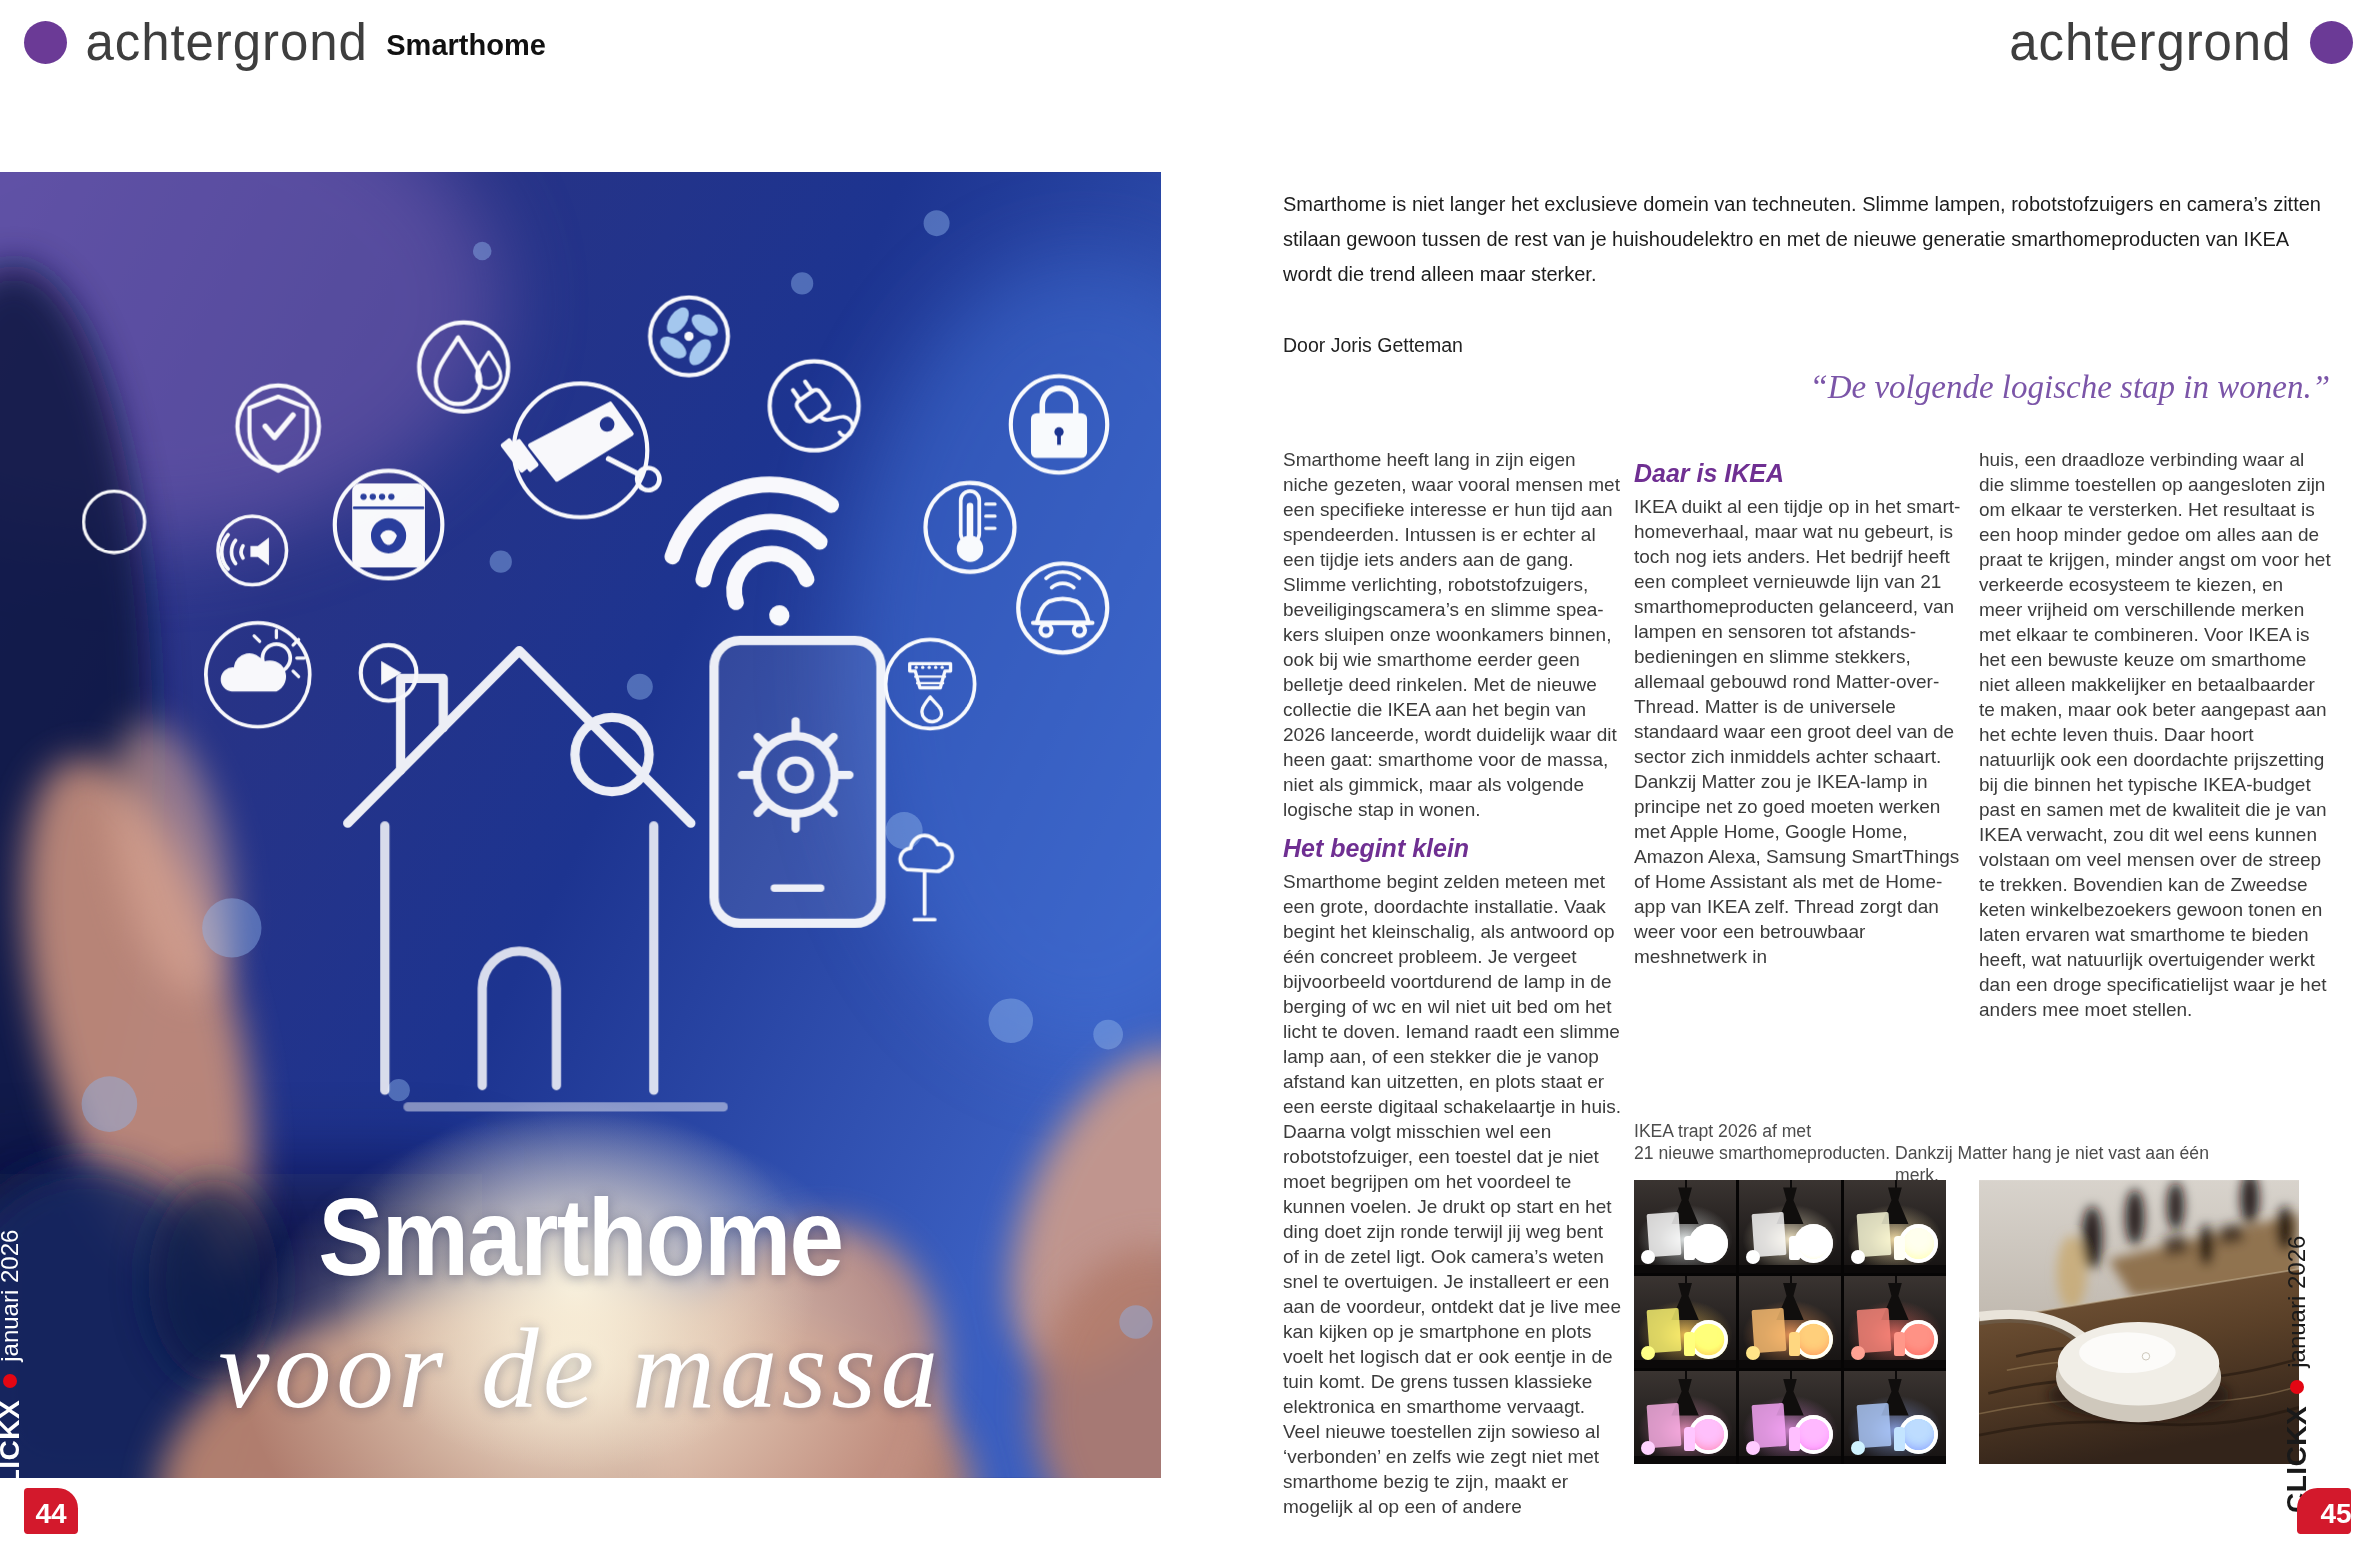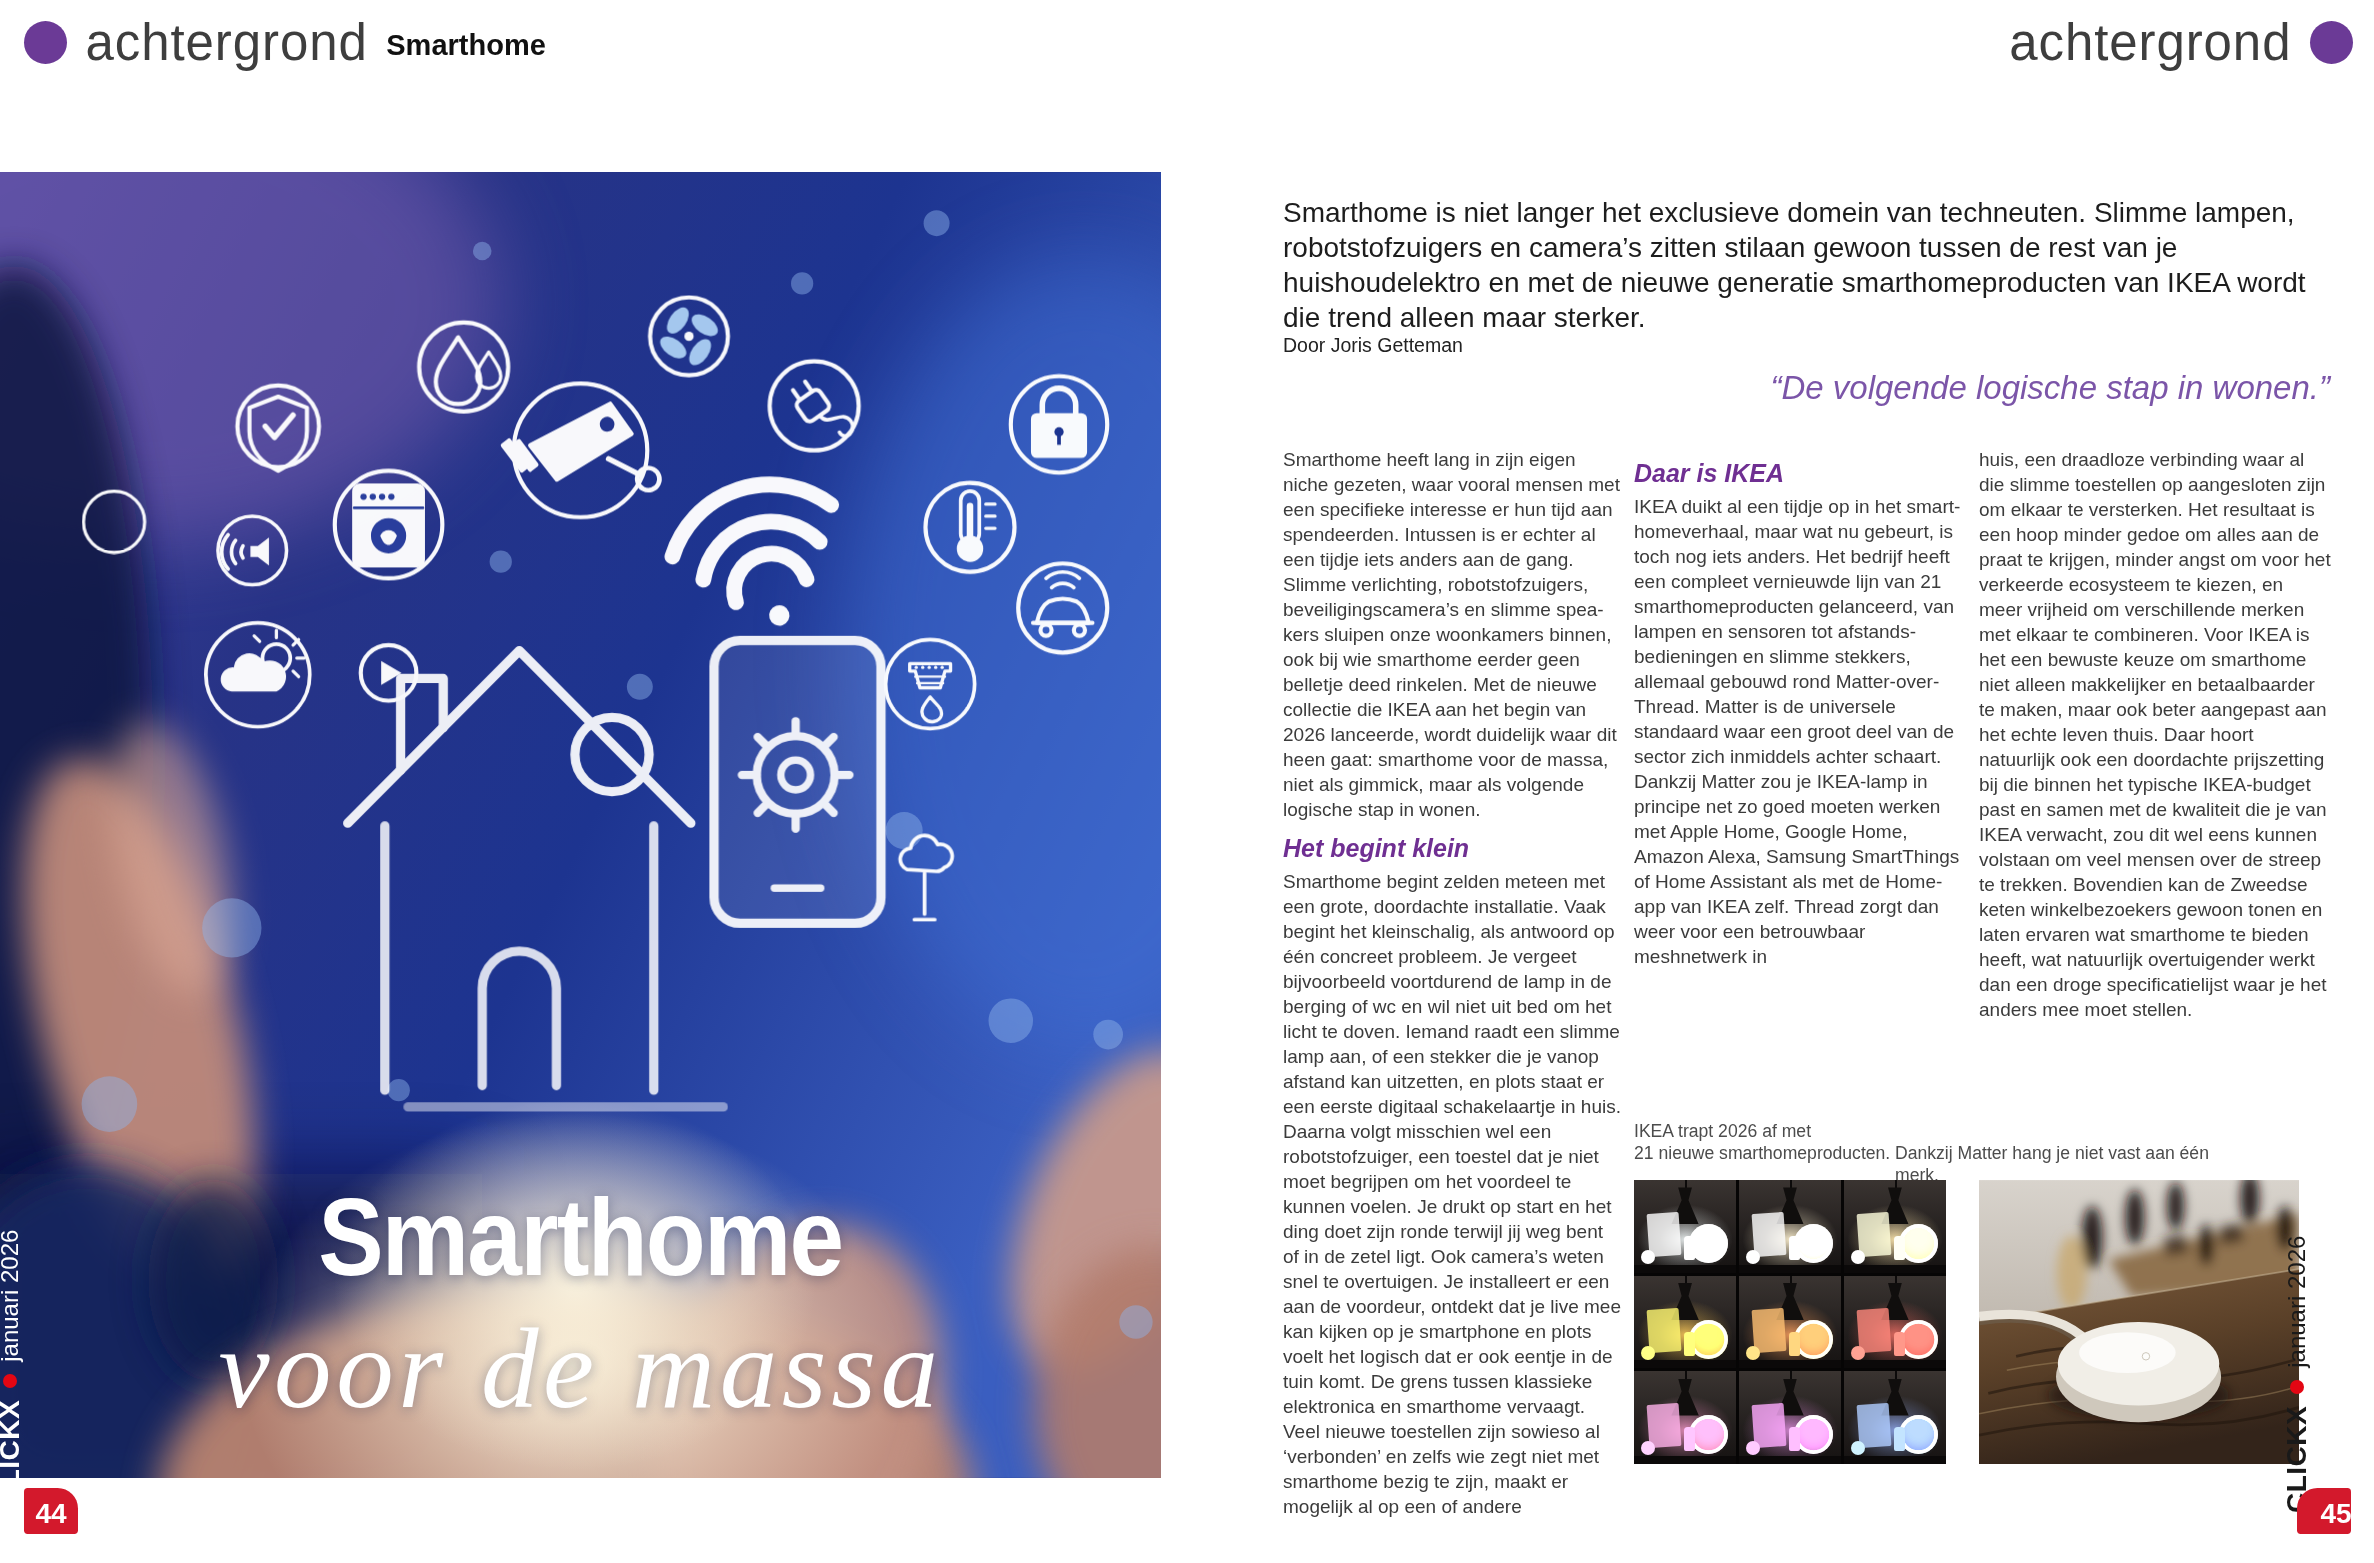--- a/index.html
+++ b/index.html
@@ -29,24 +29,24 @@
   .v-issue{font-size:24px;font-weight:400;}
 
   
   .badge{position:absolute;width:54px;height:46px;background:var(--red,#d3192c);color:#fff;
          font-size:28px;font-weight:700;display:flex;align-items:flex-end;justify-content:center;
          padding-bottom:3.7px;box-sizing:border-box;z-index:6;}
   .badge-left{left:24px;top:1488px;border-radius:3.7px 20.4px 3.7px 3.7px;}
   .badge-right{left:2297px;top:1488px;border-radius:20.4px 3.7px 3.7px 3.7px;padding-left:24px;}
 
   
-  .intro{position:absolute;left:1283px;top:167px;width:1057px;font-size:28px;line-height:35px;color:#1d1d1d;font-weight:400;}
+  .intro{position:absolute;left:1283px;top:167px;width:1057px;font-size:20px;line-height:35px;color:#1d1d1d;font-weight:400;}
   .byline{position:absolute;left:1283px;top:314px;font-size:19.5px;color:#222;}
   .quote{position:absolute;left:1299px;top:336px;width:1031px;text-align:right;
-         font-family:Liberation Sans, sans-serif;font-style:italic;font-size:33px;color:var(--quote-purple,#7b55a8);}
+         font-family:Liberation Serif, serif;font-style:italic;font-size:33px;color:var(--quote-purple,#7b55a8);}
 
   .col{position:absolute;top:447px;font-size:19px;line-height:25px;color:#3b3b3b;}
   .col p{margin:0;}
   .col h2{font-size:25px;font-weight:700;color:var(--heading-purple,#6f2f92);margin:13px 0 6.5px 0;line-height:1.1;font-style:italic;}
   .col-1{left:1283px;width:341px;}
   .col-2{left:1634px;width:327px;}
   .col-3{left:1979px;width:352px;}
 
   .cap{position:absolute;font-size:17.6px;line-height:22px;color:#4c4c4c;white-space:pre-line;}
   .cap-lamps{left:1634px;top:1102px;width:315px;}

